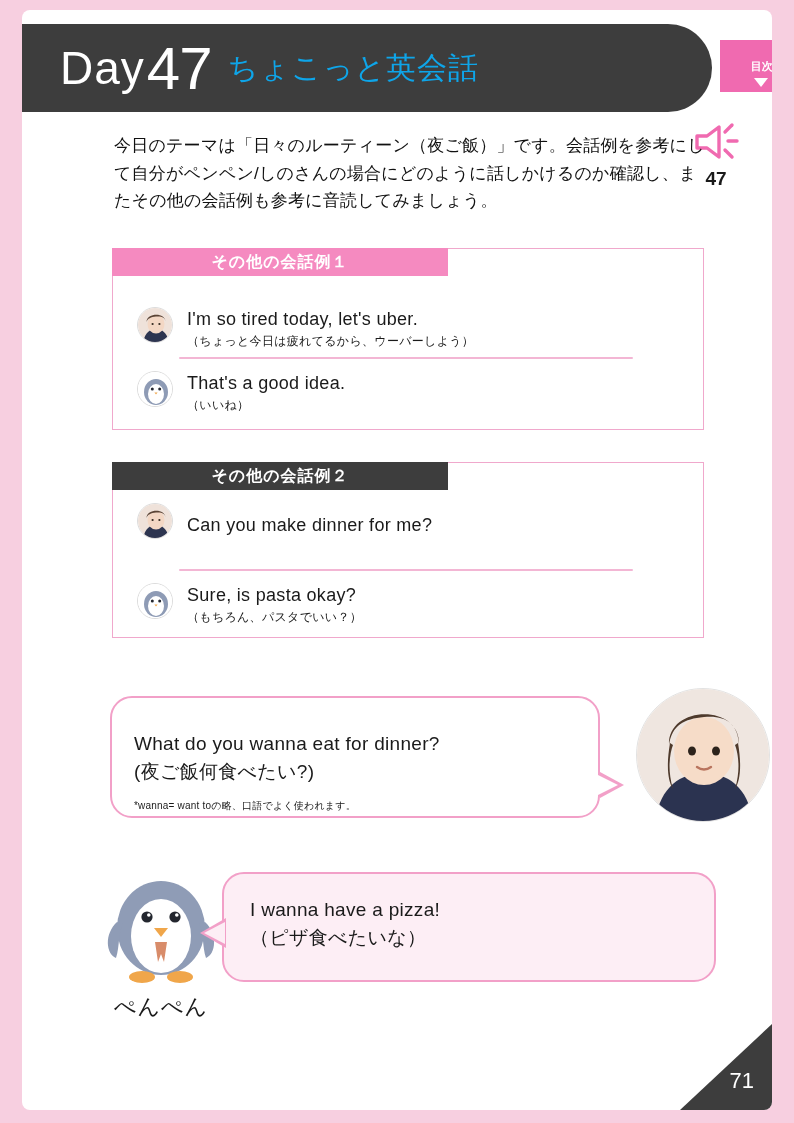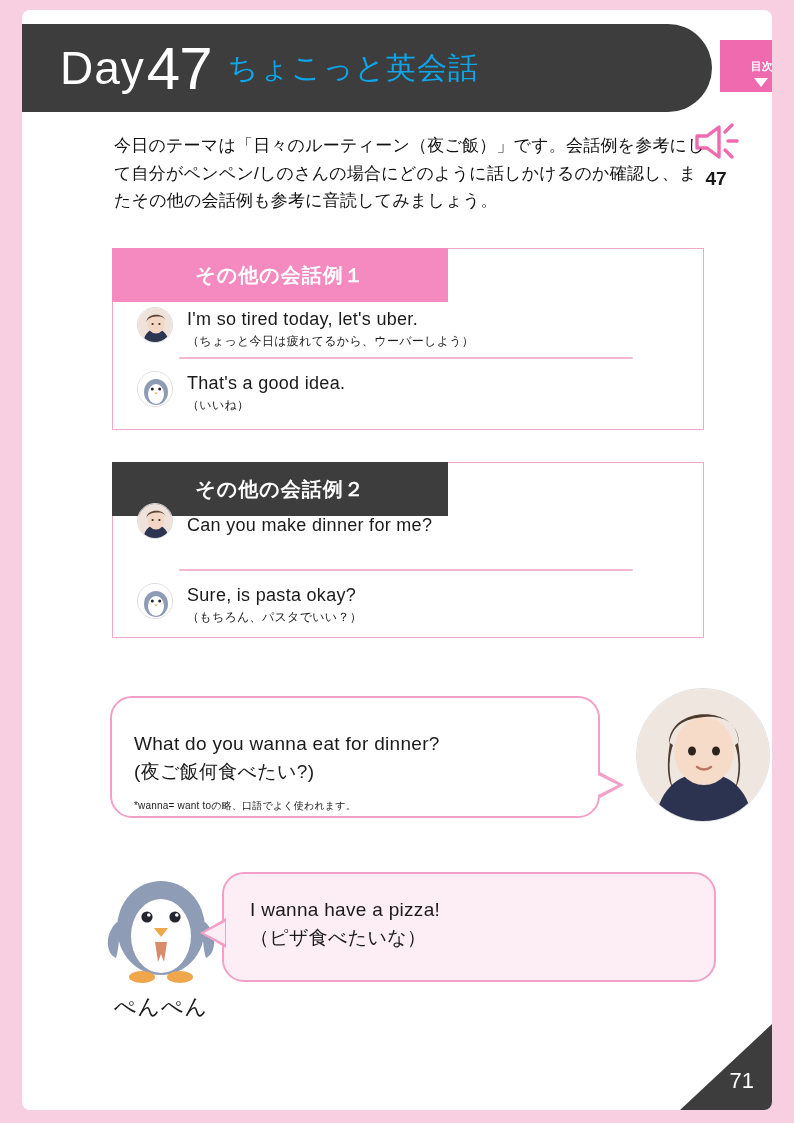--- a/index.html
+++ b/index.html
@@ -123,26 +123,26 @@
     background: #ffffff;
   }
   .ex-box.b1 { top: 238px; height: 182px; }
   .ex-box.b2 { top: 452px; height: 176px; padding-left: 41px; }
 
   .ex-title {
     position: absolute;
     left: -1px;
     top: -1px;
     width: 336px;
-    height: 54px;
+    height: 28px;
     display: flex;
     align-items: center;
     justify-content: center;
     color: #ffffff;
-    font-size: 20px;
+    font-size: 16px;
     font-weight: bold;
     letter-spacing: 1px;
   }
   .ex-title.pink { background: #f58ac0; }
   .ex-title.gray { background: #3d3d3d; }
 
   .line-row {
     position: absolute;
     display: flex;
     align-items: flex-start;

